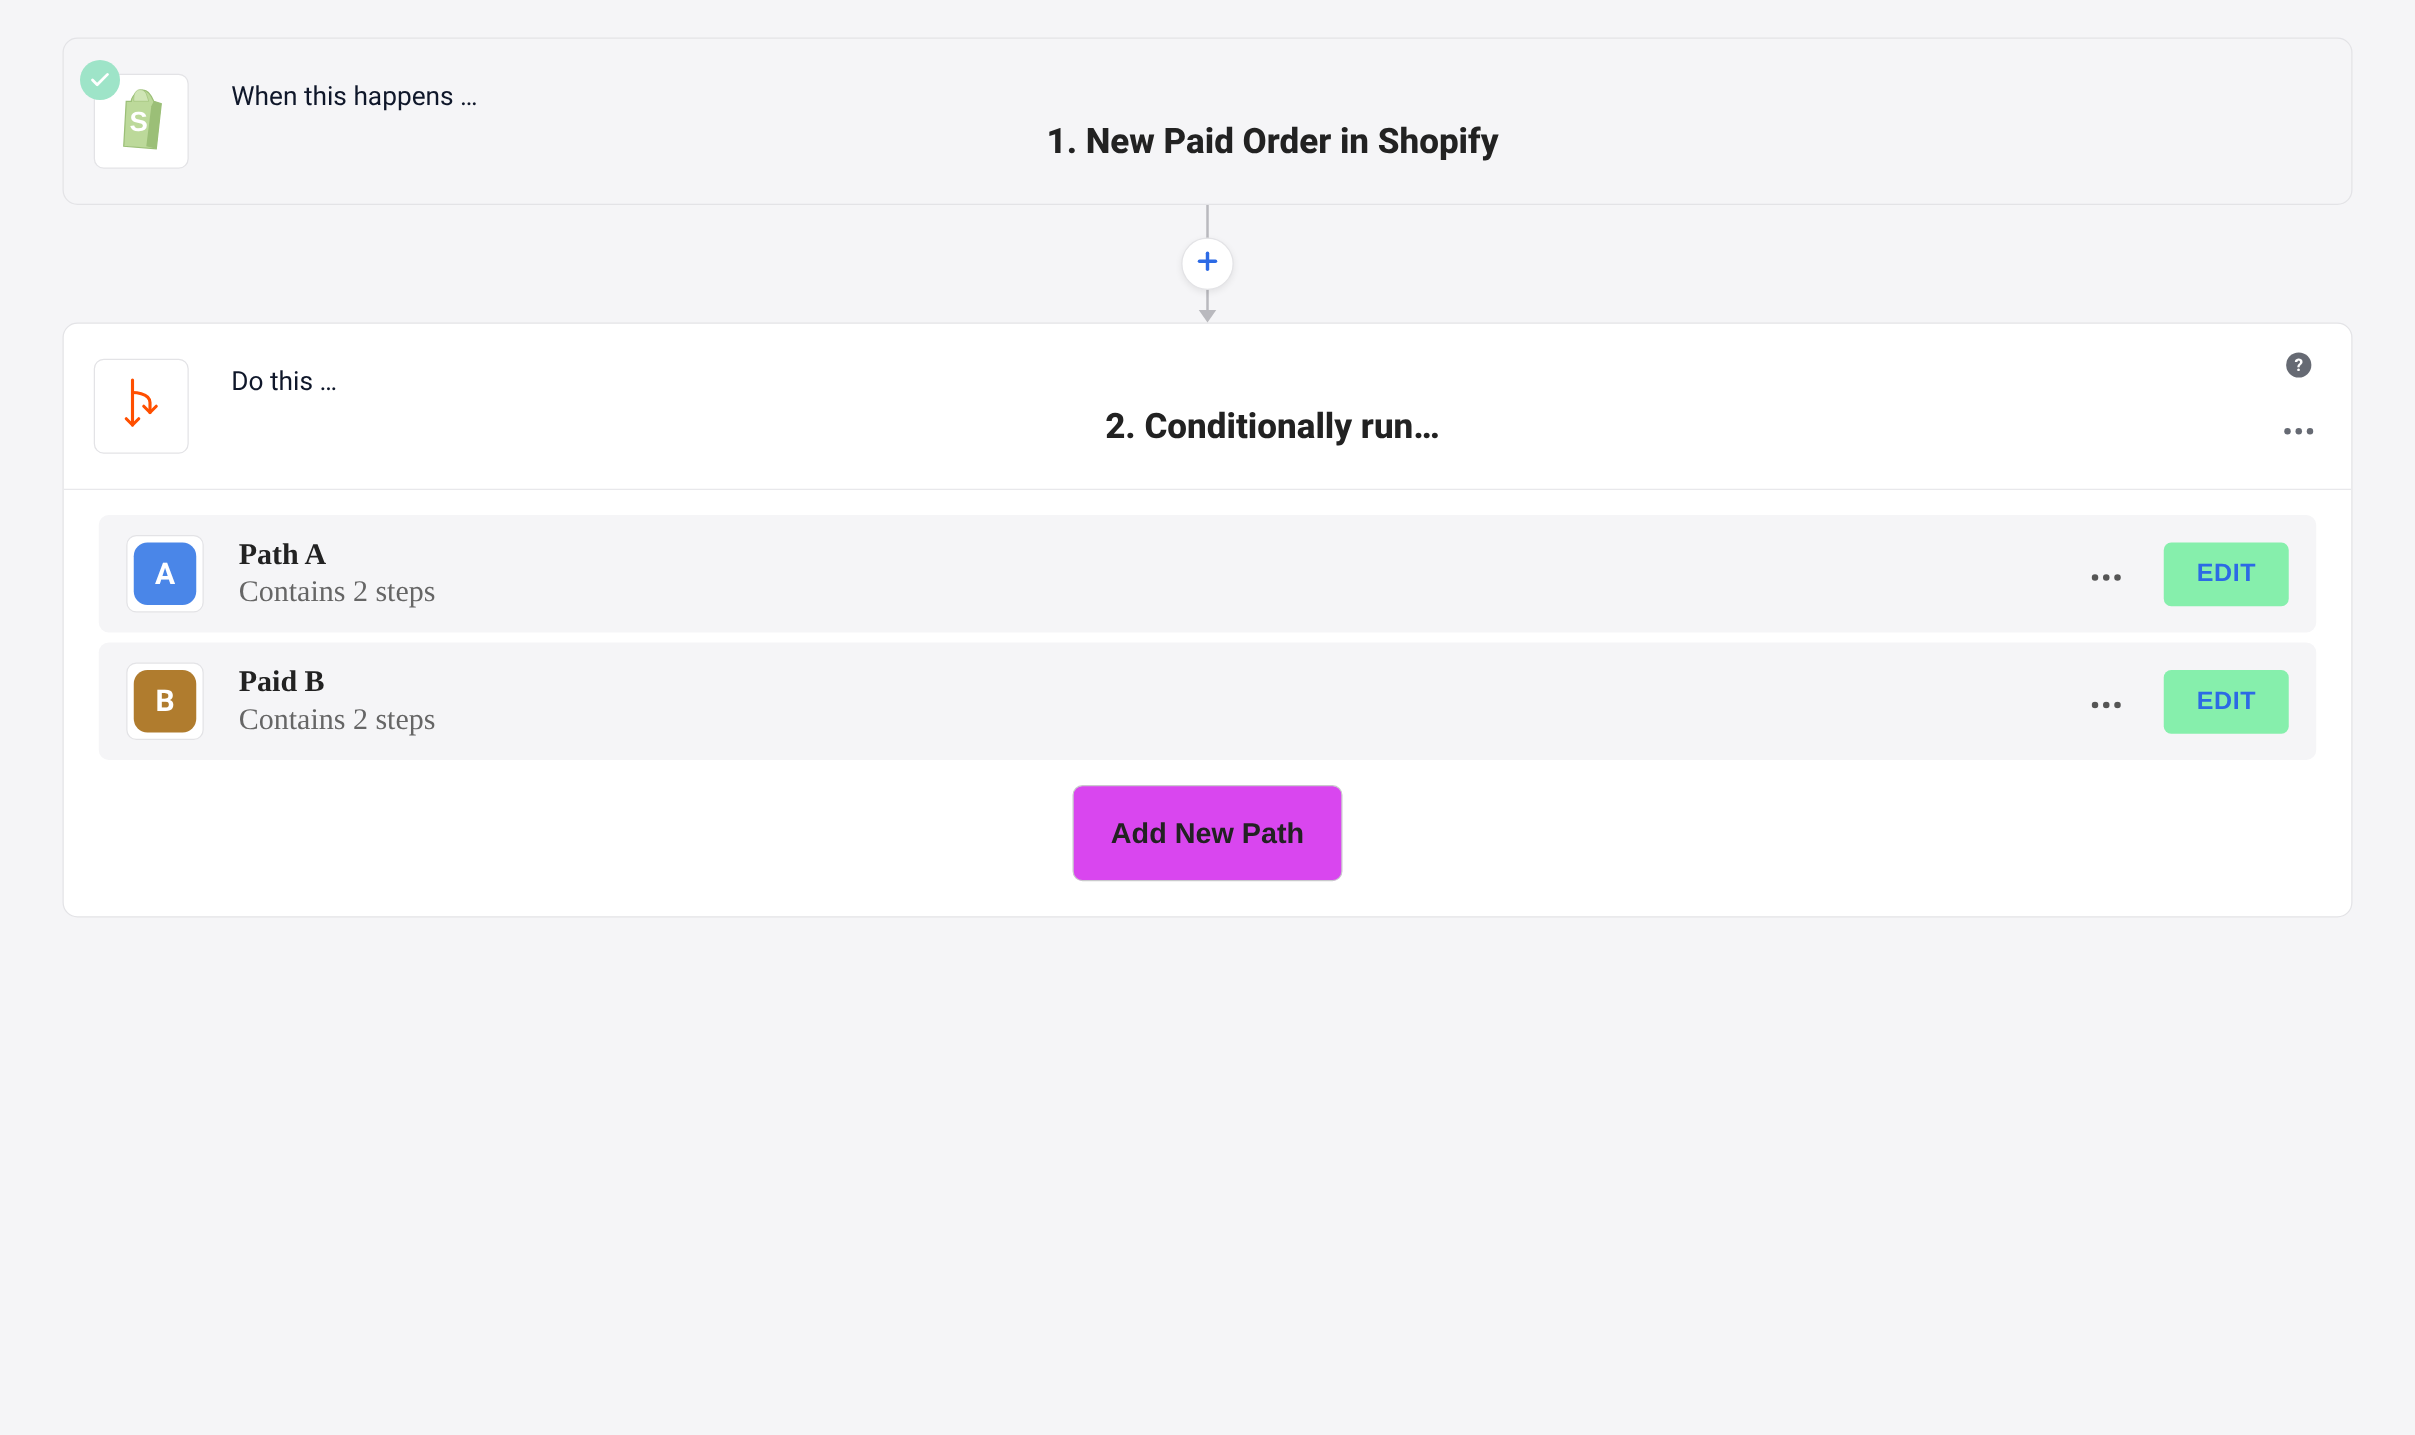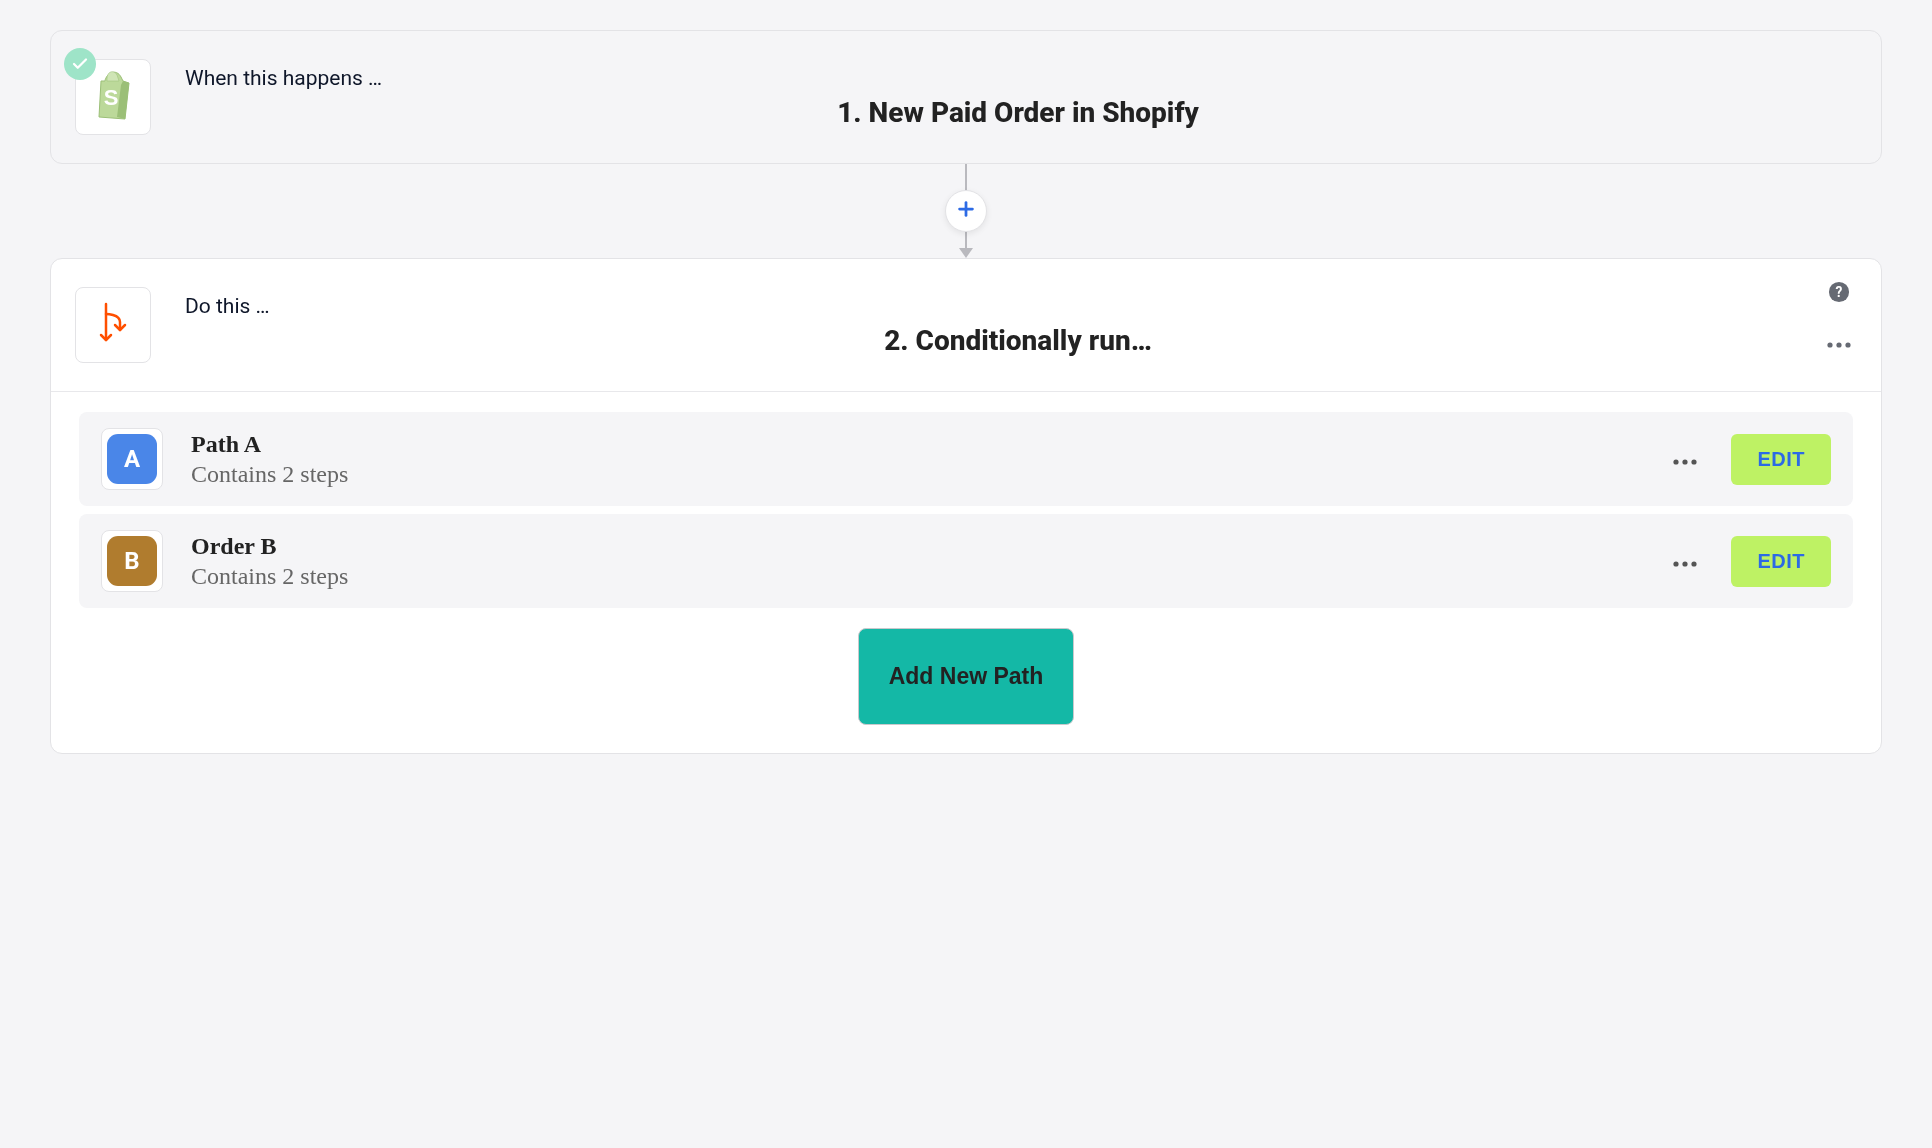--- a/index.html
+++ b/index.html
@@ -126,37 +126,37 @@
     border-radius: 11px;
     display: flex;
     align-items: center;
     justify-content: center;
     font-weight: 700;
     font-size: 24px;
     color: #fff;
   }
   .more-btn { margin-right: 24px; cursor: pointer; color: #555; padding: 10px; }
   .edit-btn {
-    background: #bef264;
+    background: #86efac;
     border: none;
     border-radius: 6px;
     padding: 14px 26px;
     font-size: 20px;
     font-weight: 700;
     color: #2C6AE5;
     cursor: pointer;
     letter-spacing: 0.5px;
   }
 
   .add-path-wrap { display: flex; justify-content: center; margin-top: 20px; }
   .add-path-btn {
-    background: #14b8a6;
+    background: #d946ef;
     border: 1.5px solid #c9c9cc;
     border-radius: 8px;
-    padding: 34px 30px;
+    padding: 24px 30px;
     font-size: 23px;
     font-weight: 800;
     color: #222;
     cursor: pointer;
   }
 </style>
 </head>
 <body>
 
 <div class="card card-grey">
@@ -254,21 +254,21 @@
         </span>
       </span>
       <button class="edit-btn">EDIT</button>
     </div>
 
     <div class="path-row">
       <div class="app-icon-wrap small">
         <div class="path-letter" style="background:#B07C2E">B</div>
       </div>
       <div class="step-texts">
-        <div class="path-name">Order B</div>
+        <div class="path-name">Paid B</div>
         <div class="path-sub">Contains 2 steps</div>
       </div>
       <span class="more-btn">
         <span>
           <svg width="24" height="6" viewBox="0 0 24 6">
               <circle cx="3" cy="3" r="2.6" fill="#555"></circle>
               <circle cx="12" cy="3" r="2.6" fill="#555"></circle>
               <circle cx="21" cy="3" r="2.6" fill="#555"></circle>
             </svg>
         </span>

